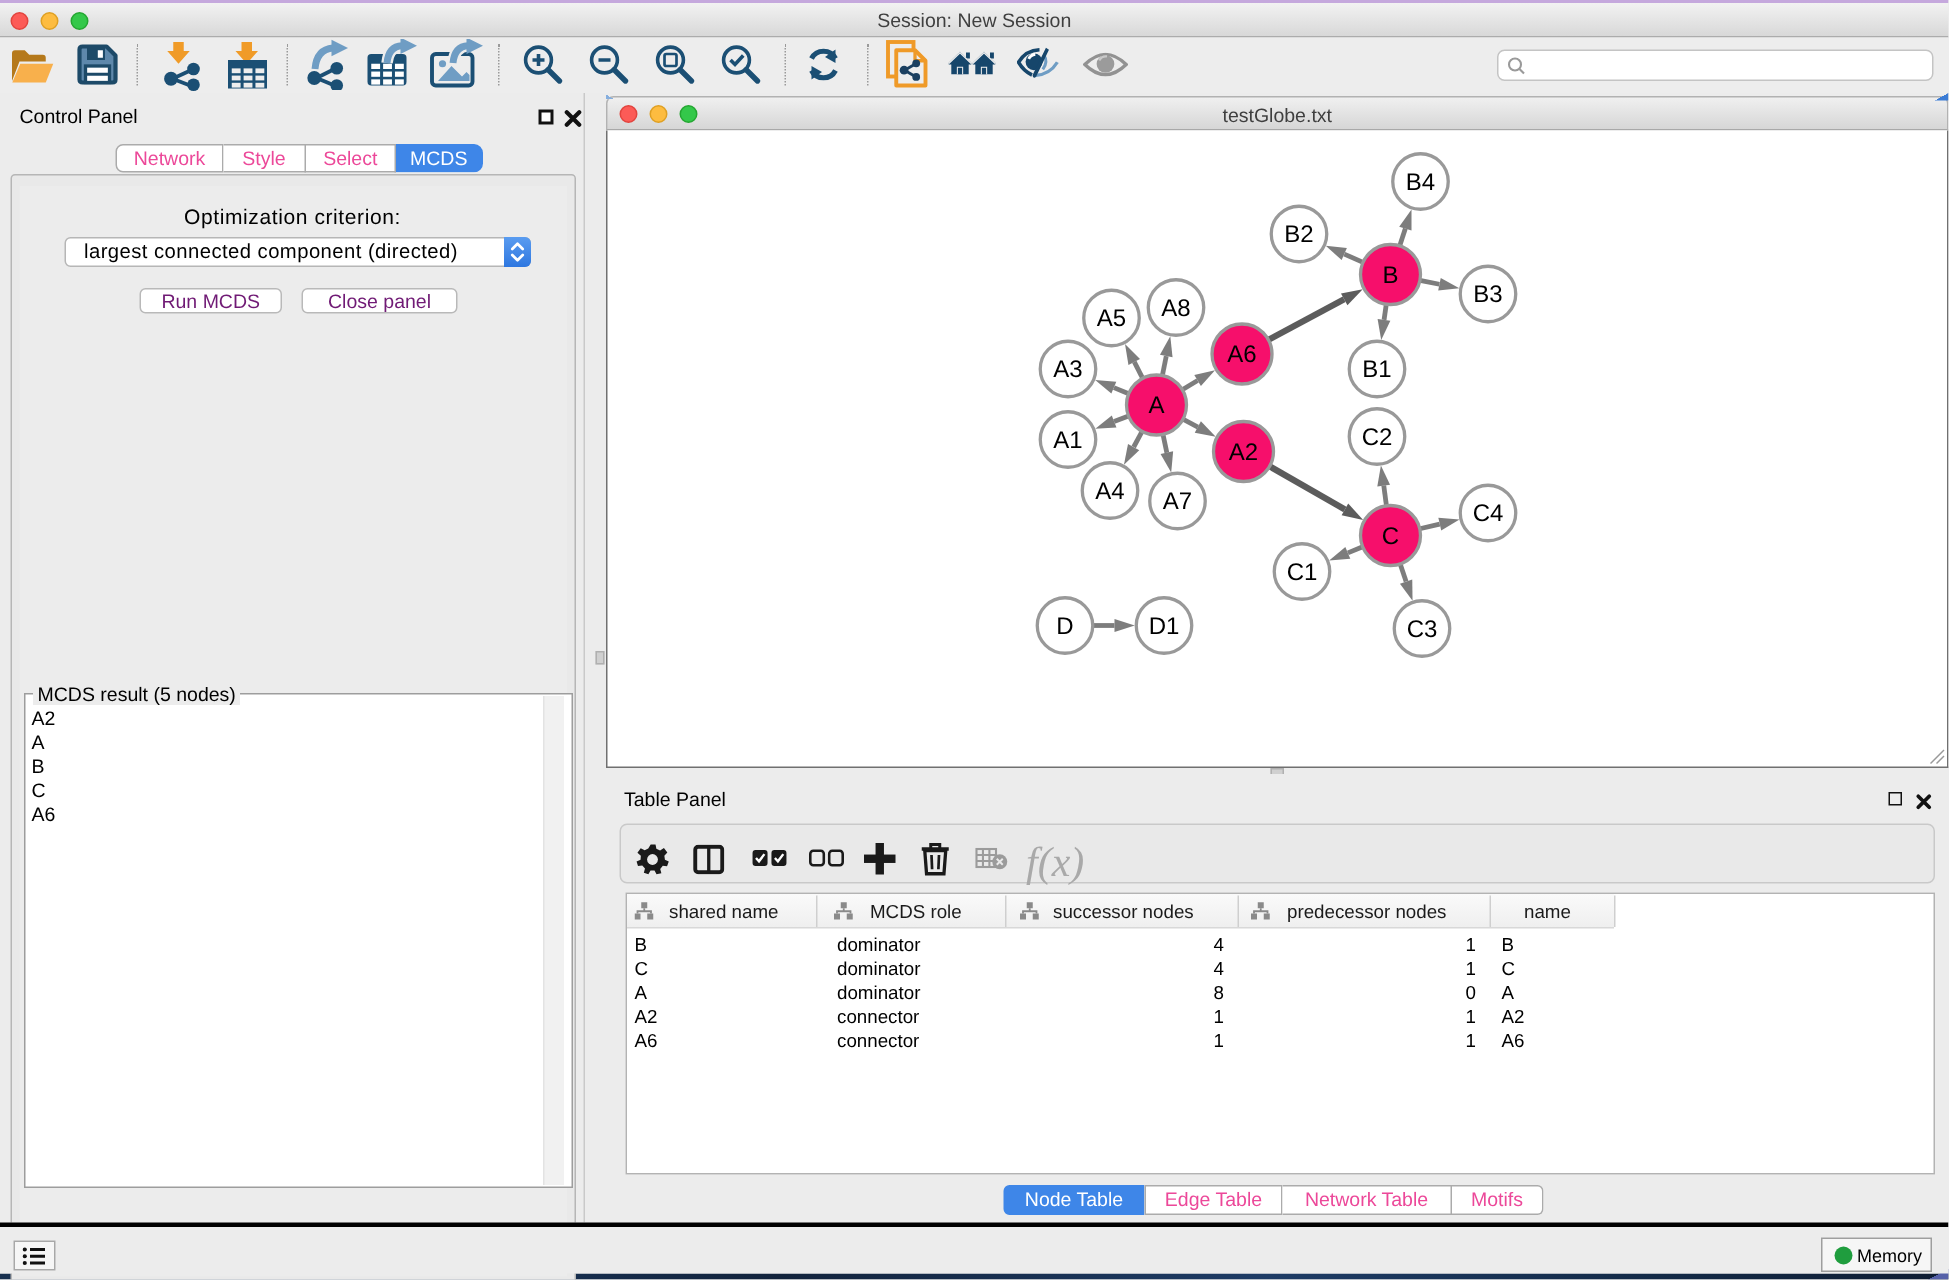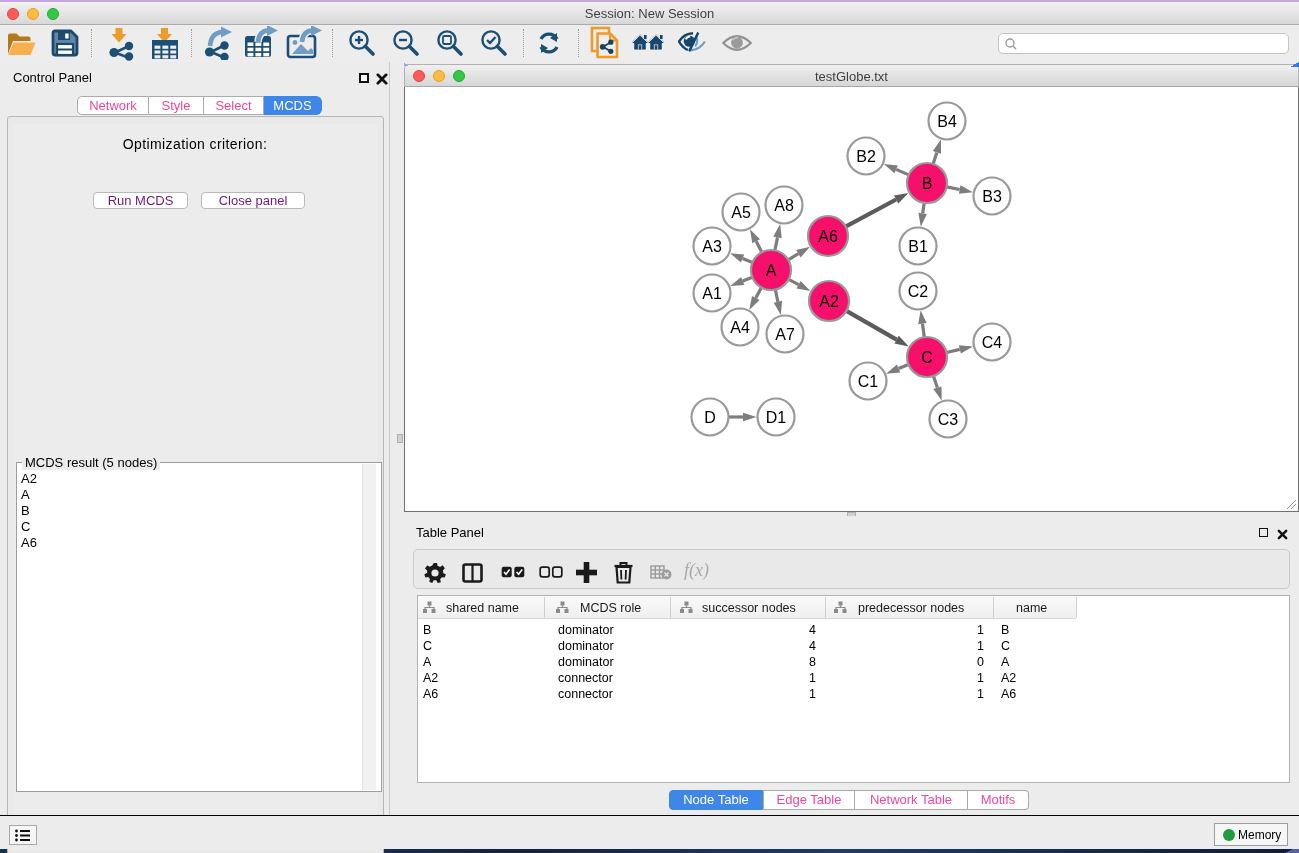--- a/index.html
+++ b/index.html
@@ -211,20 +211,29 @@
   <div class="seg" style="left:77px;top:34px;width:72px;height:19px;line-height:17px;border-radius:5px 0 0 5px;">Network</div>
   <div class="seg" style="left:149px;top:34px;width:55px;height:19px;line-height:17px;border-left:none;">Style</div>
   <div class="seg" style="left:204px;top:34px;width:60px;height:19px;line-height:17px;border-left:none;">Select</div>
   <div class="seg" style="left:264px;top:34px;width:58px;height:19px;line-height:17px;border-left:none;border-radius:0 6px 6px 0;background:#3e86e8;border-color:#3e86e8;color:#fff;">MCDS</div>
 
   <div class="abs" style="left:7px;top:54px;width:377px;height:741px;border:1px solid #b6b6b6;border-radius:3px;background:#e9e9e9;"></div>
   <div class="abs" style="left:13px;top:62px;width:365px;height:727px;background:#ececec;"></div>
 
   <div class="abs" style="left:0;top:74px;width:390px;text-align:center;font-size:14px;letter-spacing:0.4px;color:#000;">Optimization criterion:</div>
 
+  <div class="abs" style="left:43px;top:96px;width:311px;height:20px;background:#fff;border:1px solid #b6b6b6;border-radius:4px;">
+    <div style="font-size:13.5px;line-height:18px;padding-left:12px;letter-spacing:0.3px;color:#000;">largest connected component (directed)</div>
+    <div style="position:absolute;right:-1px;top:-1px;width:18px;height:20px;background:linear-gradient(#5a9cf0,#2e77e0);border-radius:0 4px 4px 0;">
+      <svg width="18" height="20" viewBox="0 0 18 20">
+        <path d="M5.5 8 L9 4.5 L12.5 8" fill="none" stroke="#fff" stroke-width="1.8" stroke-linecap="round" stroke-linejoin="round"></path>
+        <path d="M5.5 12 L9 15.5 L12.5 12" fill="none" stroke="#fff" stroke-width="1.8" stroke-linecap="round" stroke-linejoin="round"></path>
+      </svg>
+    </div>
+  </div>
 
   <div class="btn" style="left:93px;top:130px;width:95px;height:17px;line-height:15px;">Run MCDS</div>
   <div class="btn" style="left:201px;top:130px;width:104px;height:17px;line-height:15px;">Close panel</div>
 
   <div class="abs" style="left:16px;top:400px;width:366px;height:330px;border:1px solid #9d9d9d;background:#fff;"></div>
   <div class="abs" style="left:22px;top:393px;background:#ececec;padding:0 3px;font-size:13px;color:#000;">MCDS result (5 nodes)</div>
   <div class="abs" style="left:21px;top:409px;font-size:13px;line-height:16px;color:#000;">A2<br>A<br>B<br>C<br>A6</div>
   <div class="abs" style="left:362px;top:402px;width:14px;height:326px;background:#f1f1f1;border-left:1px solid #e3e3e3;"></div>
 </div>
 
@@ -382,21 +391,21 @@
     <rect x="1" y="1" width="13" height="12"></rect>
     <line x1="1" y1="5" x2="14" y2="5"></line>
           <line x1="1" y1="9" x2="14" y2="9"></line>
     <line x1="5.3" y1="1" x2="5.3" y2="13"></line>
           <line x1="9.6" y1="1" x2="9.6" y2="13"></line>
   </g>
   <circle cx="16.5" cy="9.5" r="5" fill="#9b9b9b"></circle>
   <path d="M14.5 7.5 L18.5 11.5 M18.5 7.5 L14.5 11.5" stroke="#e9e9e9" stroke-width="1.3"></path>
 </svg>
 
-<div class="abs" style="left:284px;top:44px;font-family:'Liberation Serif',serif;font-style:italic;font-size:18px;color:#a9a9a9;">f(x)</div>
+<div class="abs" style="left:284px;top:44px;font-family:'Liberation Serif',serif;font-style:italic;font-size:28px;color:#a9a9a9;">f(x)</div>
 </div>
 
   <div class="abs" style="left:17px;top:79px;width:873px;height:188px;background:#fff;border:1px solid #b3b3b3;"></div>
   <div id="tbl-header">
   <div class="abs" style="left:18px;top:80px;width:658px;height:23px;background:linear-gradient(#fafafa,#efefef);border-bottom:1px solid #d8d8d8;"></div>
   <div class="abs" style="left:144px;top:81px;width:1px;height:21px;background:#cfcfcf;"></div>
   <div class="abs" style="left:270px;top:81px;width:1px;height:21px;background:#cfcfcf;"></div>
   <div class="abs" style="left:425px;top:81px;width:1px;height:21px;background:#cfcfcf;"></div>
   <div class="abs" style="left:593px;top:81px;width:1px;height:21px;background:#cfcfcf;"></div>
   <div class="abs" style="left:676px;top:81px;width:1px;height:21px;background:#cfcfcf;"></div>
@@ -465,21 +474,21 @@
       <div class="abs" style="left:564px;top:171px;width:20px;text-align:right;">1</div>
       <div class="abs" style="left:601px;top:171px;">A6</div>
 </div>
 
   <div class="seg" style="left:269px;top:274px;width:94px;height:20px;line-height:18px;border-radius:4px 0 0 4px;background:#3e86e8;border-color:#3e86e8;color:#fff;">Node Table</div>
   <div class="seg" style="left:363px;top:274px;width:92px;height:20px;line-height:18px;">Edge Table</div>
   <div class="seg" style="left:455px;top:274px;width:113px;height:20px;line-height:18px;border-left:none;">Network Table</div>
   <div class="seg" style="left:568px;top:274px;width:61px;height:20px;line-height:18px;border-left:none;border-radius:0 4px 4px 0;">Motifs</div>
 </div>
 
-<div class="abs" style="left:0;top:815px;width:1299px;height:34px;background:#ececec;border-top:1px solid #000000;">
+<div class="abs" style="left:0;top:815px;width:1299px;height:34px;background:#ececec;border-top:3px solid #000000;">
   <div class="abs" style="left:9px;top:9px;width:28px;height:20px;background:#f6f6f6;border:1px solid #a8a8a8;">
     <svg width="15" height="13" style="position:absolute;left:5px;top:3px" viewBox="0 0 15 13">
       <circle cx="1.5" cy="2" r="1.4" fill="#111"></circle>
         <rect x="5" y="1" width="10" height="2" fill="#111"></rect>
       <circle cx="1.5" cy="6.5" r="1.4" fill="#111"></circle>
         <rect x="5" y="5.5" width="10" height="2" fill="#111"></rect>
       <circle cx="1.5" cy="11" r="1.4" fill="#111"></circle>
         <rect x="5" y="10" width="10" height="2" fill="#111"></rect>
     </svg>
   </div>

